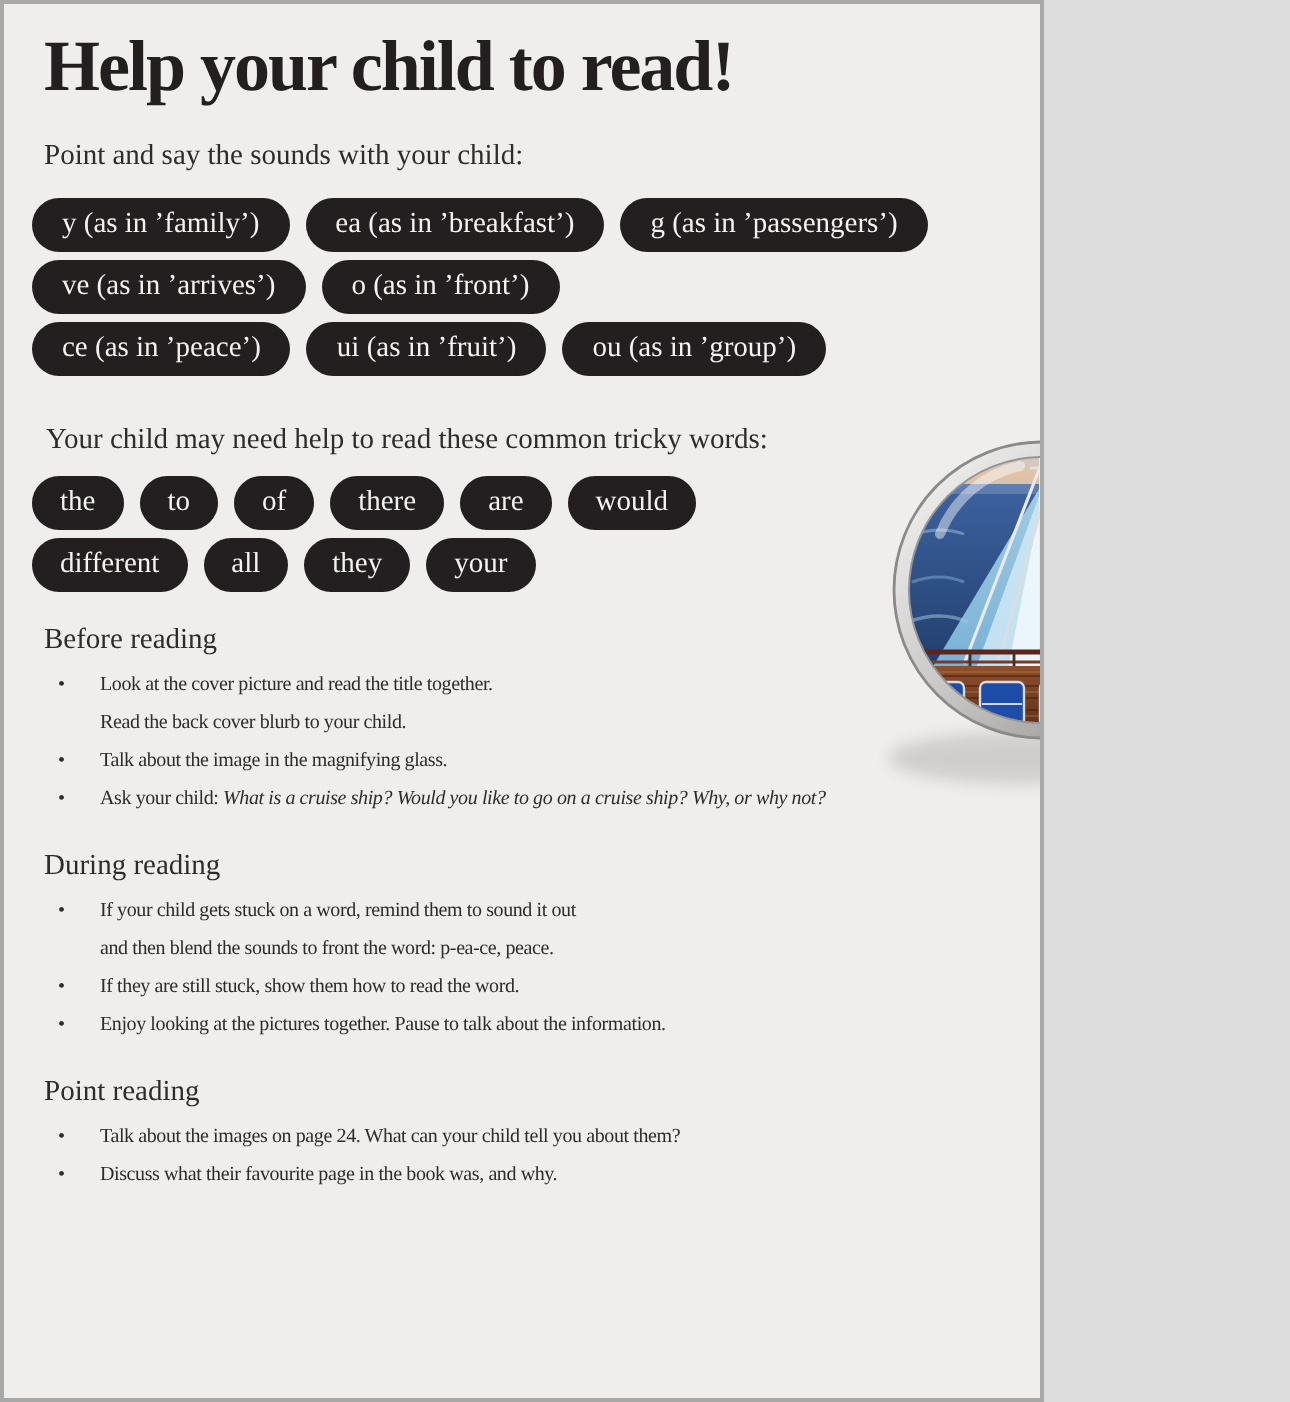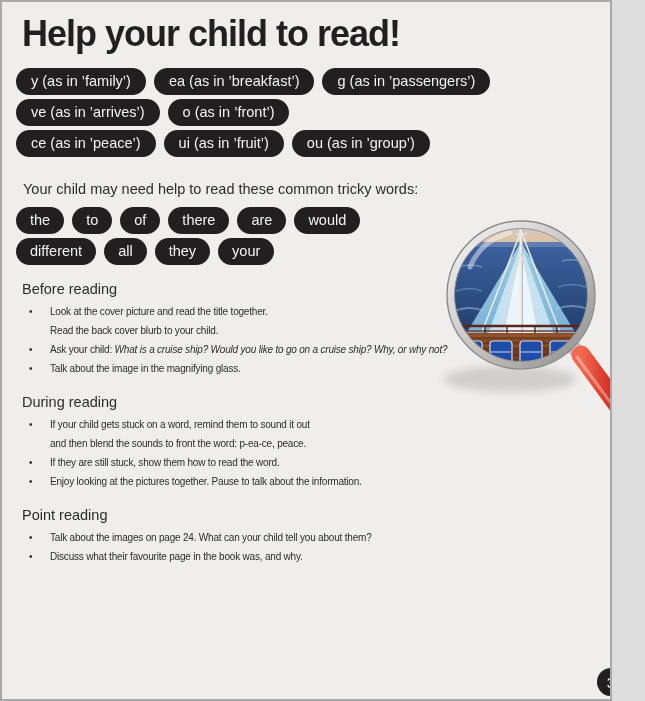--- a/index.html
+++ b/index.html
@@ -1,19 +1,19 @@
 <!DOCTYPE html>
 <html><head>
 <meta charset="utf-8">
 <style>
   html,body{margin:0;padding:0;background:#dddddd;}
   .page{
-    width:612px;height:701px;box-sizing:border-box;position:relative;overflow:hidden;
+    width:522px;height:701px;box-sizing:border-box;position:relative;overflow:hidden;
     background:#efeeec;border:2px solid #a8a8a8;
-    font-family:Liberation Sans, sans-serif;color:#2e2c2b;
+    font-family:Liberation Serif, serif;color:#2e2c2b;
   }
   .content{padding:12px 20px 0 20px;}
   .title{
     margin:0 0 14px 0;font-size:36px;line-height:1.1;font-weight:bold;
     letter-spacing:-1px;color:#231f20;
   }
   .intro p{margin:0;font-size:14.5px;line-height:20px;}
   
   .pill-rows{margin:11px 0 0 -6px;}
   .pill-row{display:flex;gap:8px;margin-bottom:4px;align-items:flex-end;}
@@ -46,20 +46,21 @@
 </style>
 </head>
 <body>
 
 <div class="page">
   <div class="content">
 
     <h1 class="title">Help your child to read!</h1>
 
     <div class="intro">
+      <p>Point and say the sounds with your child:</p>
     </div>
 
     <div class="pill-rows">
       <div class="pill-row">
         <span class="pill">y (as in ’family’)</span>
         <span class="pill">ea (as in ’breakfast’)</span>
         <span class="pill">g (as in ’passengers’)</span>
       </div>
       <div class="pill-row">
         <span class="pill">ve (as in ’arrives’)</span>
@@ -96,25 +97,25 @@
       <ul>
         <li>
           <span class="bullet-col"></span>
           <span class="li-content">
             <div class="line">Look at the cover picture and read the title together.</div>
             <div class="line">Read the back cover blurb to your child.</div>
           </span>
         </li>
         <li>
           <span class="bullet-col"></span>
+          <span class="li-content">Talk about the image in the magnifying glass.</span>
+        </li>
+        <li>
+          <span class="bullet-col"></span>
           <span class="li-content"><span>Ask your child: </span><span class="it">What is a cruise ship? Would you like to go on a cruise ship? Why, or why not?</span></span>
-        </li>
-        <li>
-          <span class="bullet-col"></span>
-          <span class="li-content">Talk about the image in the magnifying glass.</span>
         </li>
       </ul>
     </div>
 
     <div class="section">
       <div class="section-heading">During reading</div>
       <ul>
         <li>
           <span class="bullet-col"></span>
           <span class="li-content">

